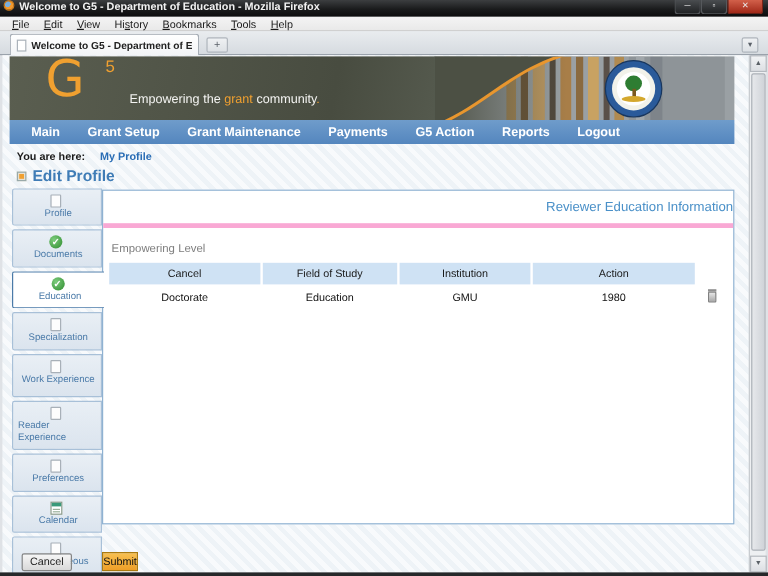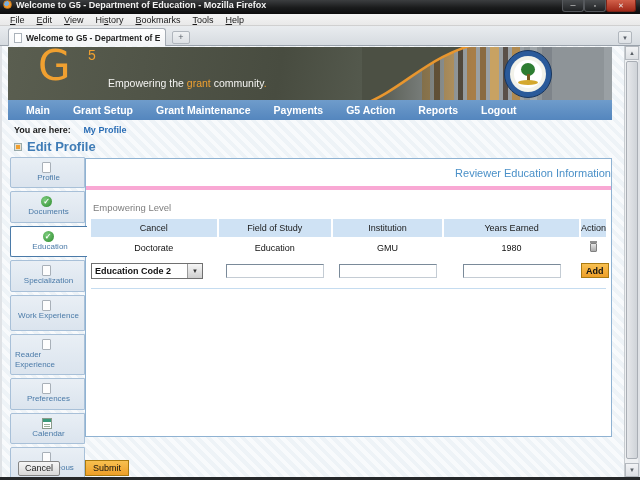--- a/index.html
+++ b/index.html
@@ -122,21 +122,21 @@
     font-size:9px; padding:0 2px; font-family:"Liberation Sans", sans-serif; }
   .add-btn { height:15px; padding:0 4px; background:linear-gradient(180deg,#f8c050,#ee9f28);
     border:1px solid #aa7a10; font-size:9px; font-weight:bold; color:#111; cursor:pointer;
     font-family:"Liberation Sans", sans-serif; }
 
   
   .footer-btns { position:absolute; left:16px; top:414px; display:flex; align-items:center; }
   .cancel-btn { height:15px; padding:0 6px; margin-right:25px;
     background:linear-gradient(180deg,#f6f6f6,#d9d9d9); border:1px solid #858585; border-radius:2px;
     font-size:9px; color:#222; cursor:pointer; font-family:"Liberation Sans", sans-serif; }
-  .submit-btn { height:16px; padding:0 7px; background:linear-gradient(180deg,#f8c050,#ee9f28);
+  .submit-btn { height:16px; padding:0 0; background:linear-gradient(180deg,#f8c050,#ee9f28);
     border:1px solid #aa7a10; font-size:9px; color:#111; cursor:pointer;
     font-family:"Liberation Sans", sans-serif; }
 
   
   .scrollbar { position:absolute; left:624px; top:46px; width:14px; height:431px; background:#eef0f2;
     border-left:1px solid #c8ccd0; }
   .sb-btn { position:absolute; left:0; width:14px; height:14px; background:linear-gradient(180deg,#f2f3f5,#dcdfe3);
     border:1px solid #b4b9bf; color:#5a6066; font-size:6px; text-align:center; line-height:13px; }
   .sb-up { top:0; }
   .sb-down { bottom:0; }
@@ -280,52 +280,31 @@
       </div>
 
     <div class="panel">
       <div class="panel-title">Reviewer Education Information</div>
       <div class="section-label">Empowering Level</div>
       <div class="edu-table">
         <div class="tgrid" id="t-head">
             <div class="th">Cancel</div>
             <div class="th">Field of Study</div>
             <div class="th">Institution</div>
-            <div class="th">Years Earned</div>
             <div class="th">Action</div>
           </div>
         <div class="tgrid" id="t-row">
             <div class="td">Doctorate</div>
             <div class="td">Education</div>
             <div class="td">GMU</div>
             <div class="td">1980</div>
             <div class="action-cell">
               <div class="trash"></div>
             </div>
           </div>
-        <div class="tgrid form-row">
-          <div>
-            <div class="w-select">
-              <span class="val">Education Code 2</span>
-              <span class="btn">▼</span>
-            </div>
-          </div>
-          <div class="cell-center">
-            <input class="txt-input" type="text" value="" style="">
-          </div>
-          <div class="cell-center">
-            <input class="txt-input" type="text" value="" style="">
-          </div>
-          <div class="cell-center">
-            <input class="txt-input" type="text" value="" style="">
-          </div>
-          <div class="action-cell">
-            <button class="add-btn">Add</button>
-          </div>
-        </div>
       </div>
     </div>
 
     <div class="footer-btns">
       <button class="cancel-btn">Cancel</button>
       <button class="submit-btn">Submit</button>
     </div>
   </div>
 
   <div class="scrollbar">

